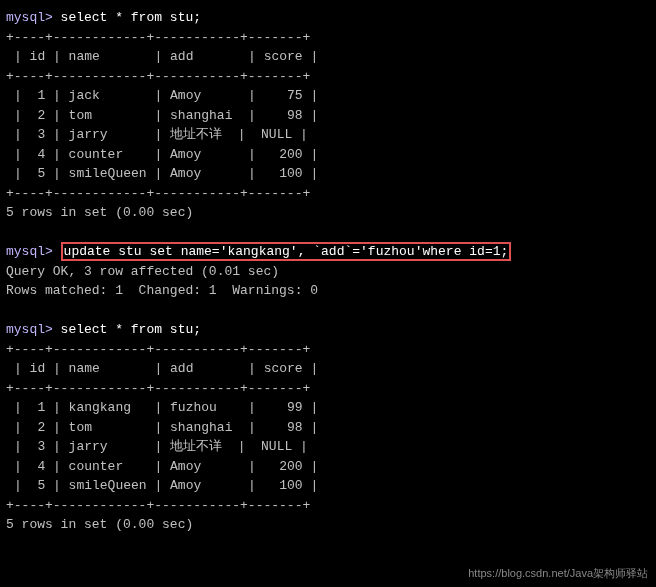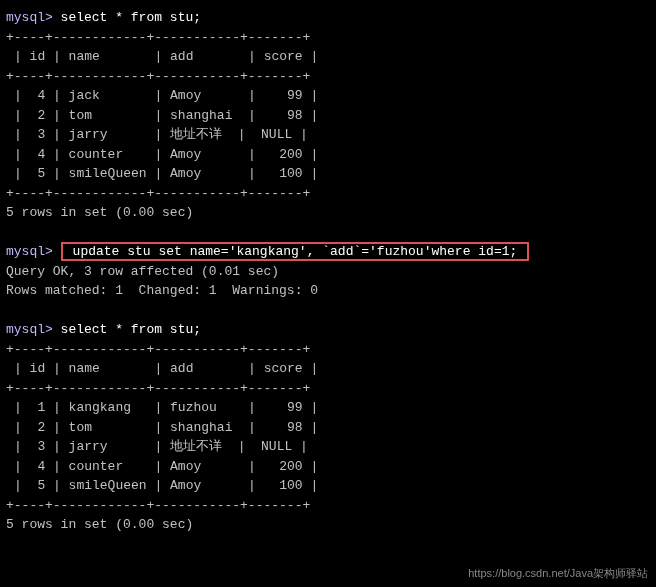--- a/index.html
+++ b/index.html
@@ -27,21 +27,21 @@
     }
     .prompt { color: #c4b5fd; }
     .cmd { color: #ffffff; text-align: right; }
     .table-border { color: #c0c0c0; }
     .table-data { color: #c0c0c0; margin-left: 8px; }
     .update-cmd {
       display: inline;
       background: #000;
       border: 2px solid #e05050;
       color: #ffffff;
-      padding: 0 10px;
+      padding: 0 1px;
     }
     .ok-text { color: #c0c0c0; }
     .watermark {
       position: absolute;
       bottom: 6px;
       right: 8px;
       font-size: 11px;
       color: #888;
       font-family: Arial, sans-serif;
       margin-left: 36px;
@@ -54,21 +54,21 @@
 <div class="terminal">
 
   <span class="line"><span class="prompt">mysql&gt; </span><span class="cmd">select * from stu;</span></span>
 
   <span class="line table-border">+----+------------+-----------+-------+</span>
 
   <span class="line table-data">| id | name       | add       | score |</span>
 
   <span class="line table-border">+----+------------+-----------+-------+</span>
 
-  <span class="line table-data">|  4 | jack       | Amoy      |    99 |</span>
+  <span class="line table-data">|  1 | jack       | Amoy      |    75 |</span>
   <span class="line table-data">|  2 | tom        | shanghai  |    98 |</span>
   <span class="line table-data">|  3 | jarry      | <span class="chinese">地址不详</span>  |  NULL |</span>
   <span class="line table-data">|  4 | counter    | Amoy      |   200 |</span>
   <span class="line table-data">|  5 | smileQueen | Amoy      |   100 |</span>
 
   <span class="line table-border">+----+------------+-----------+-------+</span>
 
   <span class="line ok-text">5 rows in set (0.00 sec)</span>
 
   <span class="line">&nbsp;</span>

